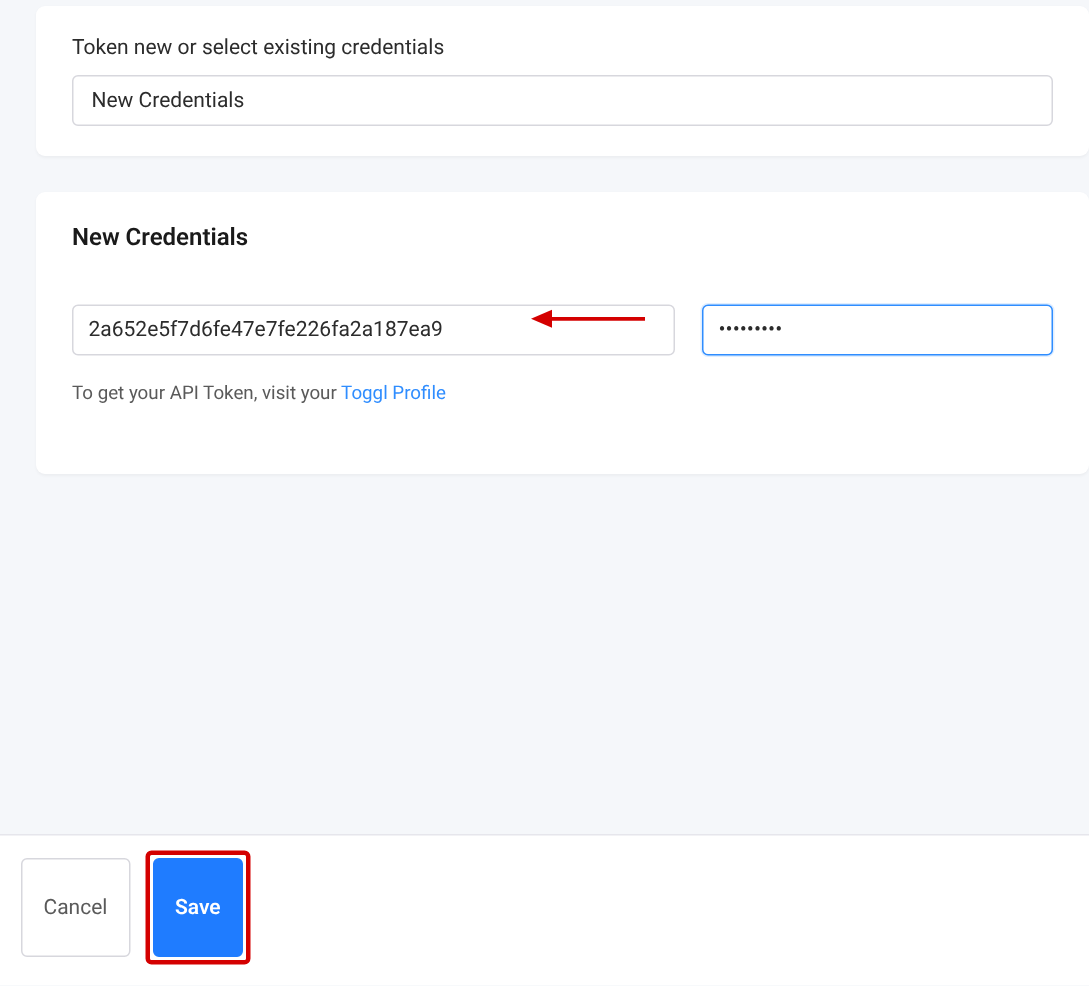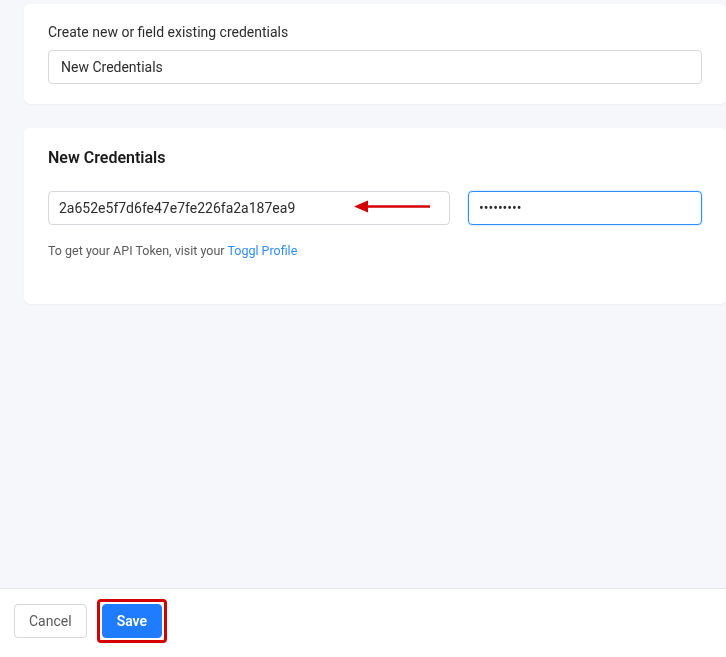--- a/index.html
+++ b/index.html
@@ -67,20 +67,21 @@
     }
     .text-input {
       width: 100%;
       border: 1px solid #d7d7dd;
       border-radius: 4px;
       padding: 8px 10px;
       font-size: 14px;
       color: #2c2c2c;
       font-family: inherit;
       outline: none;
+      margin-top: 12px;
     }
     .text-input.focused {
       border-color: #2f8dff;
       box-shadow: 0 0 0 1px rgba(47,141,255,0.15);
     }
     .arrow-annot {
       position: absolute;
       top: 50%;
       left: 306px;
       transform: translateY(-50%);
@@ -102,21 +103,21 @@
       bottom: 0;
       background: #ffffff;
       border-top: 1px solid #e6e6ec;
       padding: 10px 14px 14px 14px;
       display: flex;
       gap: 10px;
       align-items: center;
     }
     .btn {
       border-radius: 4px;
-      padding: 8px 14px;
+      padding: 24px 14px;
       font-size: 14px;
       font-family: inherit;
       cursor: pointer;
       border: 1px solid transparent;
     }
     .btn-cancel {
       background: #ffffff;
       color: #5a5a5a;
       border-color: #d7d7dd;
     }
@@ -134,21 +135,21 @@
       align-items: center;
     }
     .highlight-box .btn {
       margin: 0;
     }
   </style>
 </head>
 <body>
 
 <div class="panel panel-top">
-  <div class="select-label">Create new or field existing credentials</div>
+  <div class="select-label">Token new or select existing credentials</div>
   <div class="select-box">
     <span>New Credentials</span>
   </div>
 </div>
 
 <div class="panel panel-mid">
   <div class="section-title">New Credentials</div>
 
   <div class="row-inputs">
     <div class="input-wrap input-token">

